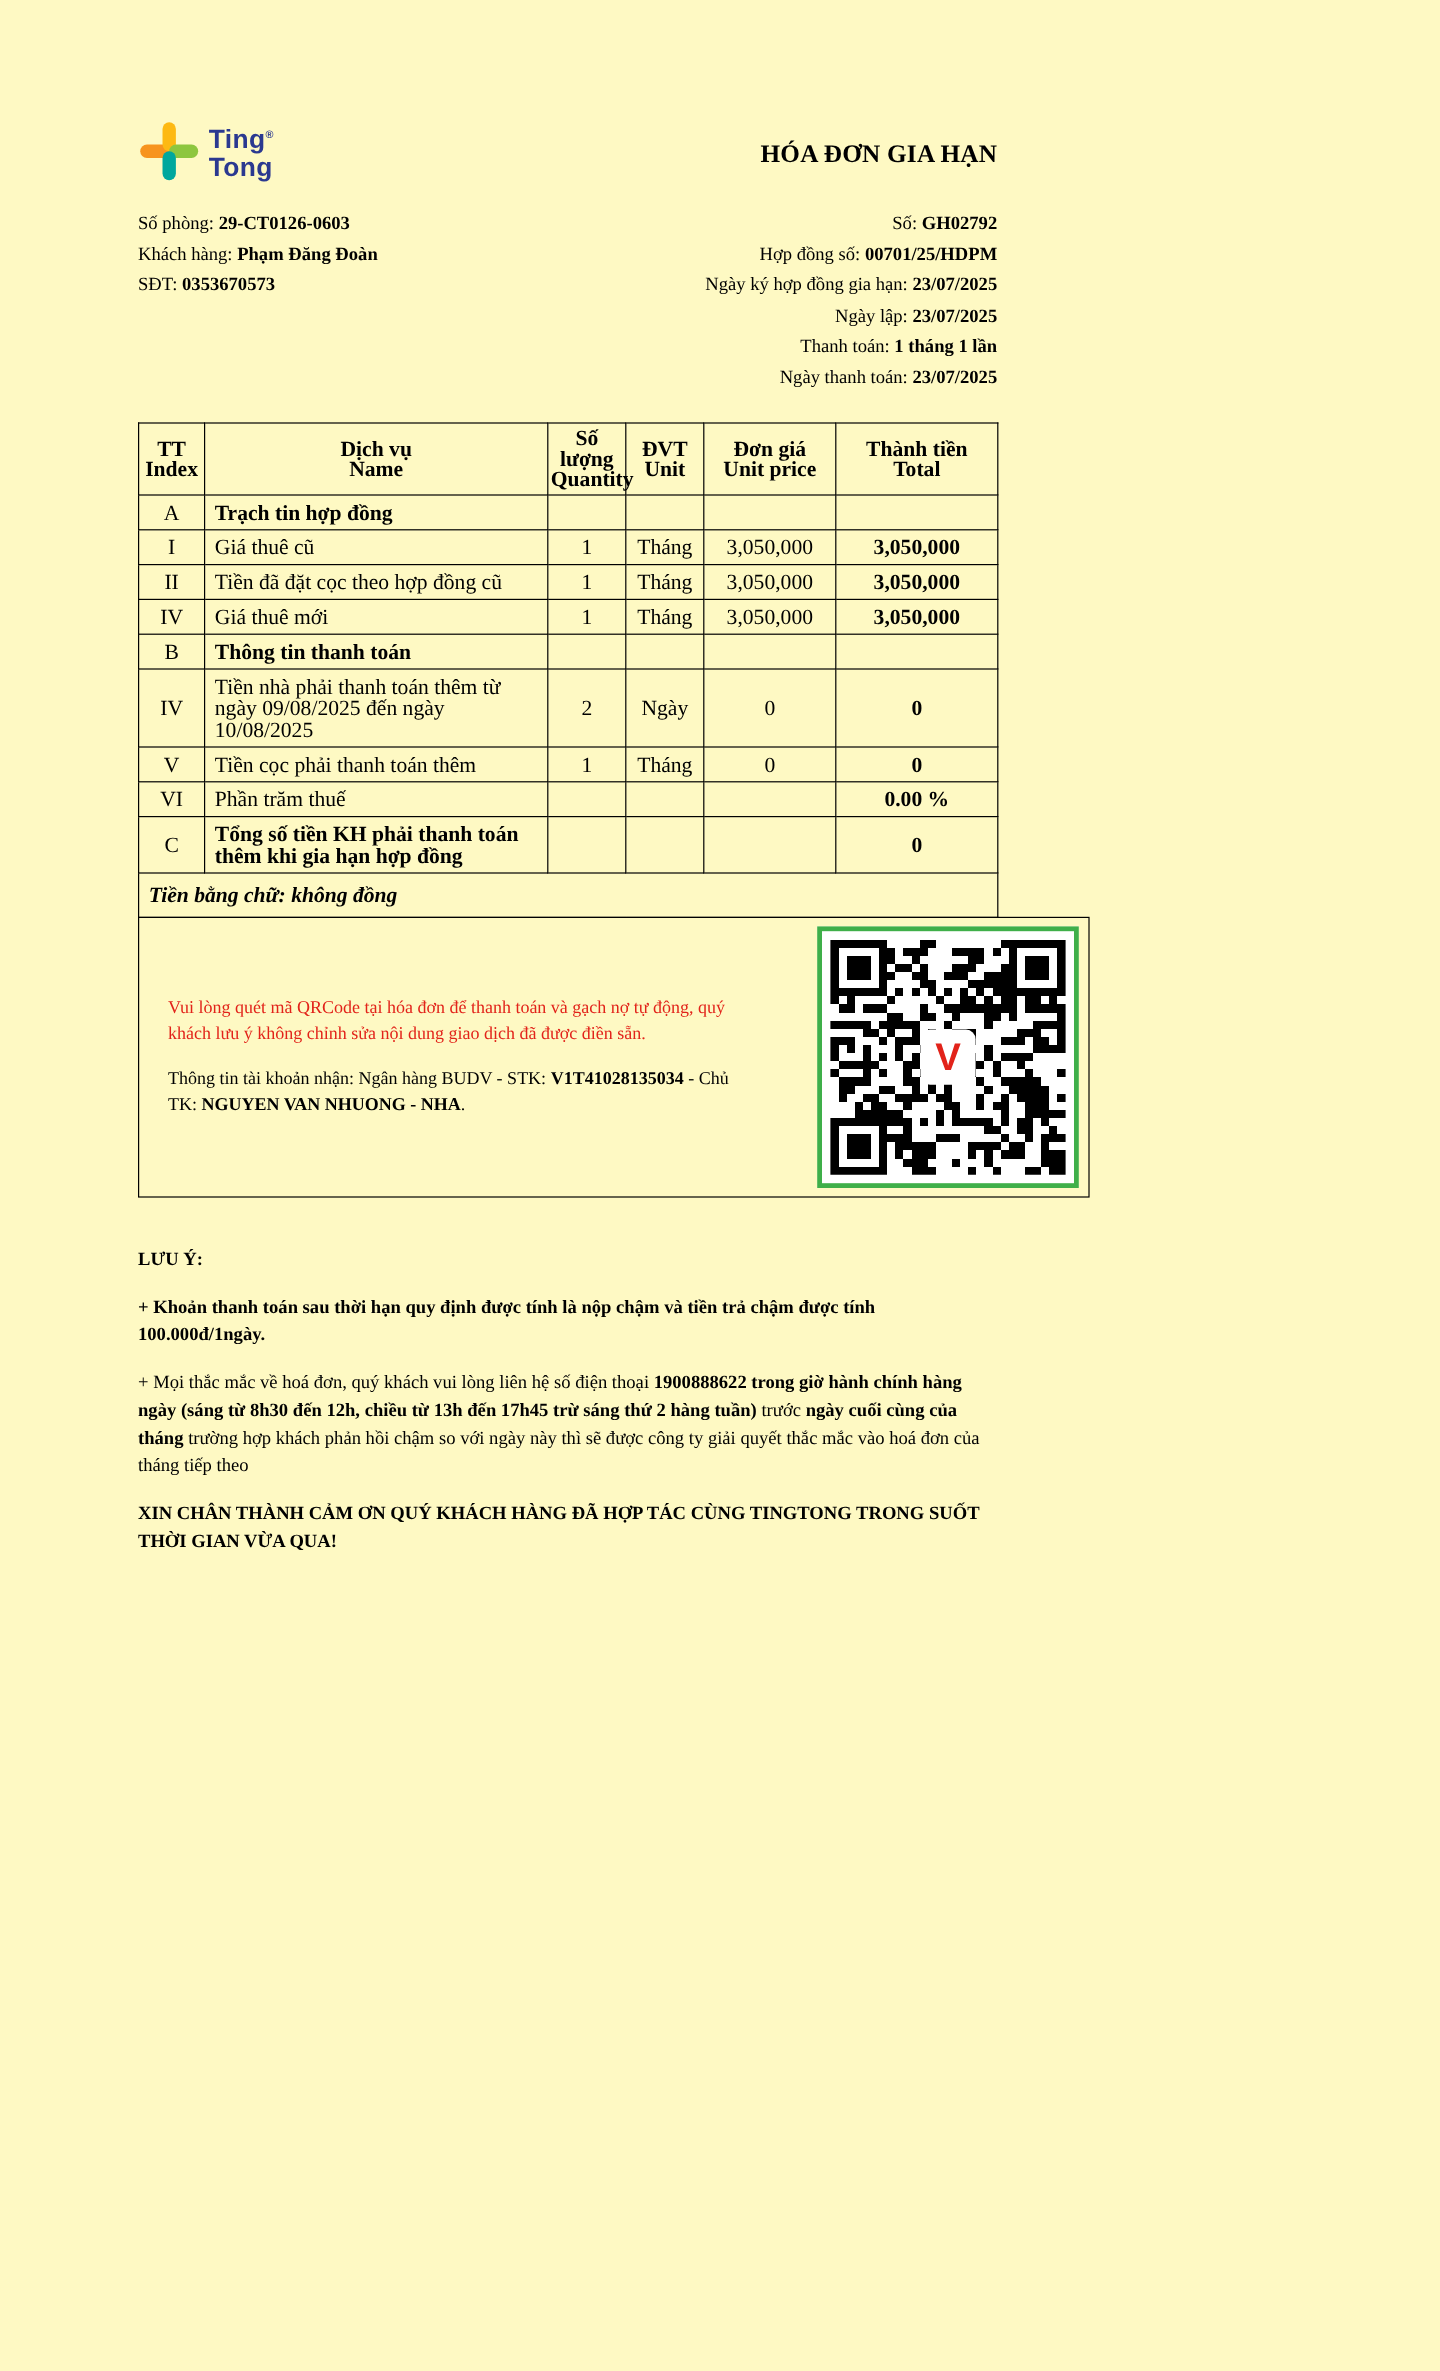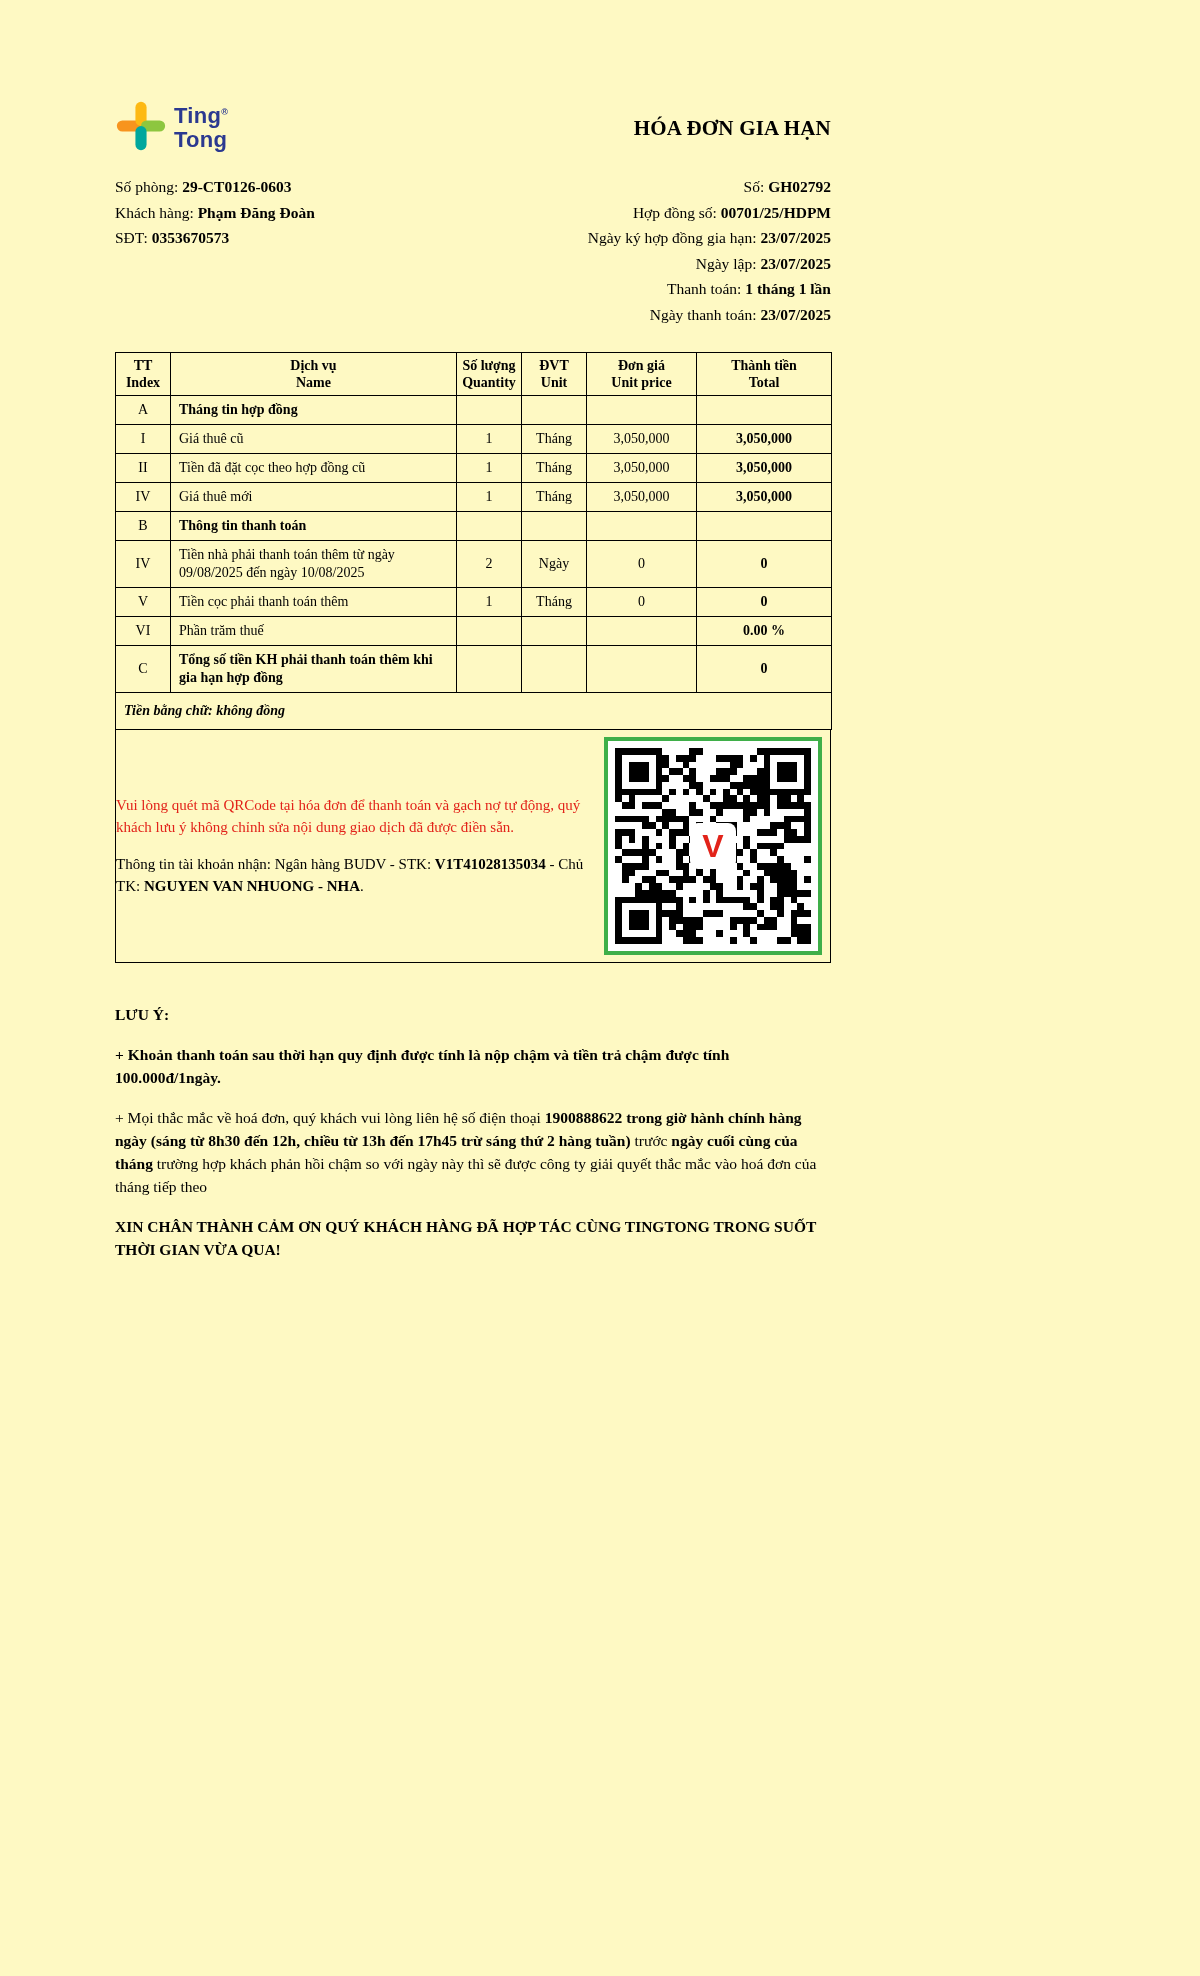--- a/index.html
+++ b/index.html
@@ -17,35 +17,35 @@
   .logo-text sup { font-size:9px; vertical-align:super; }
   .doc-title { font-size:21px; font-weight:bold; margin-top:16px; letter-spacing:0.2px; }
 
   
   .info-row { display:flex; justify-content:space-between; margin-top:22px; font-size:15.5px; }
   .info-left { width:435px; line-height:25.5px; }
   .info-right { text-align:right; line-height:25.5px; }
   .b { font-weight:bold; }
 
   
-  table.inv { border-collapse:collapse; width:716px; margin-top:25px; font-size:14px; table-layout:fixed; }
+  table.inv { border-collapse:collapse; width:716px; margin-top:25px; font-size:18px; table-layout:fixed; }
   .inv th, .inv td { border:1px solid #000; vertical-align:middle; }
   .inv th { font-weight:bold; text-align:center; padding:4px 2px; line-height:17px; }
   .inv td { padding:5px 8px; line-height:18px; }
   .inv td.c { text-align:center; }
   .inv td.name { text-align:left; }
   .inv td.total { font-weight:bold; text-align:center; }
   .inv tr.sec td.name { font-weight:bold; }
   .inv td.words { font-style:italic; font-weight:bold; padding:9px 8px; }
   .col-tt { width:55px; } .col-name { width:286px; } .col-qty { width:65px; }
   .col-unit { width:65px; } .col-price { width:110px; } .col-total { width:135px; }
 
   
-  .qr-box { width:716px; margin-top:-1px; border:1px solid #000; height:234px;
-            display:flex; align-items:center; padding:10px 8px 10px 0; }
+  .qr-box { width:793px; margin-top:-1px; border:1px solid #000; height:234px;
+            display:flex; align-items:center; padding:10px 8px 10px 24px; }
   .qr-text { width:468px; font-size:15px; line-height:21.5px; }
   .qr-text p.red { color:var(--red,#e2231a); margin-bottom:16px; }
   .qr-wrap { margin-left:auto; position:relative; width:218px; height:218px;
              border:4px solid var(--qr-green,#3faf49); background:#fff; padding:7px; }
   .qr-pattern { width:100%; height:100%; }
   .qr-center { position:absolute; left:50%; top:50%; transform:translate(-50%,-50%);
                width:46px; height:46px; background:#fff; border-radius:8px;
                display:flex; align-items:center; justify-content:center; }
   .qr-center span { font-family:"Liberation Sans", sans-serif; font-weight:bold;
                     font-size:32px; color:var(--red,#e2231a); line-height:1; }
@@ -125,21 +125,21 @@
             </th>
           <th>
               <div>Thành tiền</div>
               <div>Total</div>
             </th>
         </tr>
       </thead>
       <tbody>
         <tr class="sec">
           <td class="c">A</td>
-            <td class="name">Tháng tin hợp đồng</td>
+            <td class="name">Trạch tin hợp đồng</td>
             <td class="c"></td>
             <td class="c"></td>
             <td class="c"></td>
             <td class="total"></td>
         </tr>
         <tr>
           <td class="c">I</td>
             <td class="name">Giá thuê cũ</td>
             <td class="c">1</td>
             <td class="c">Tháng</td>

